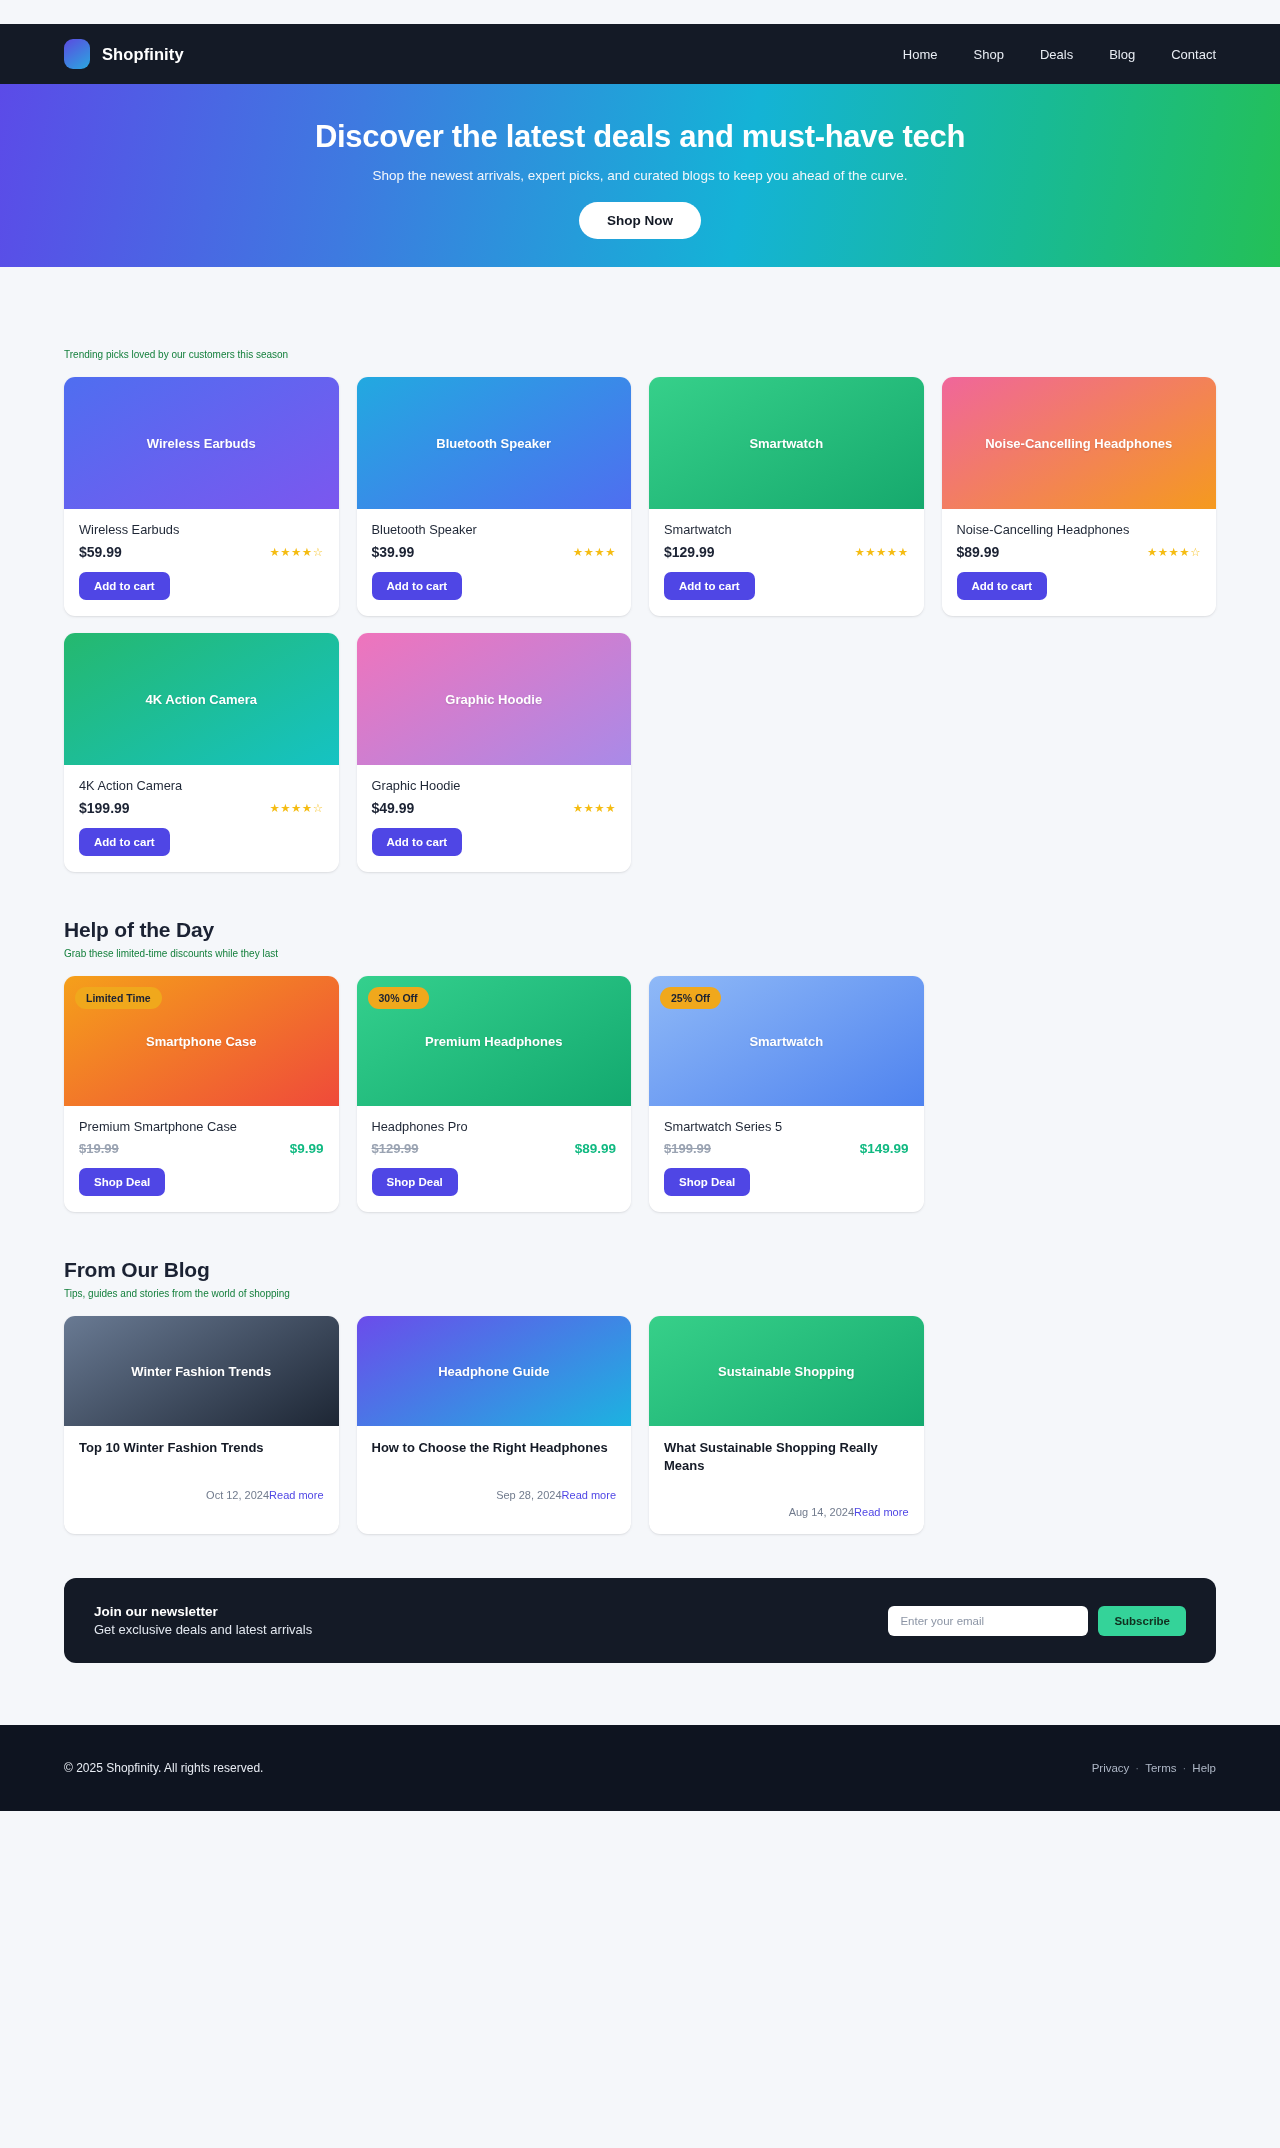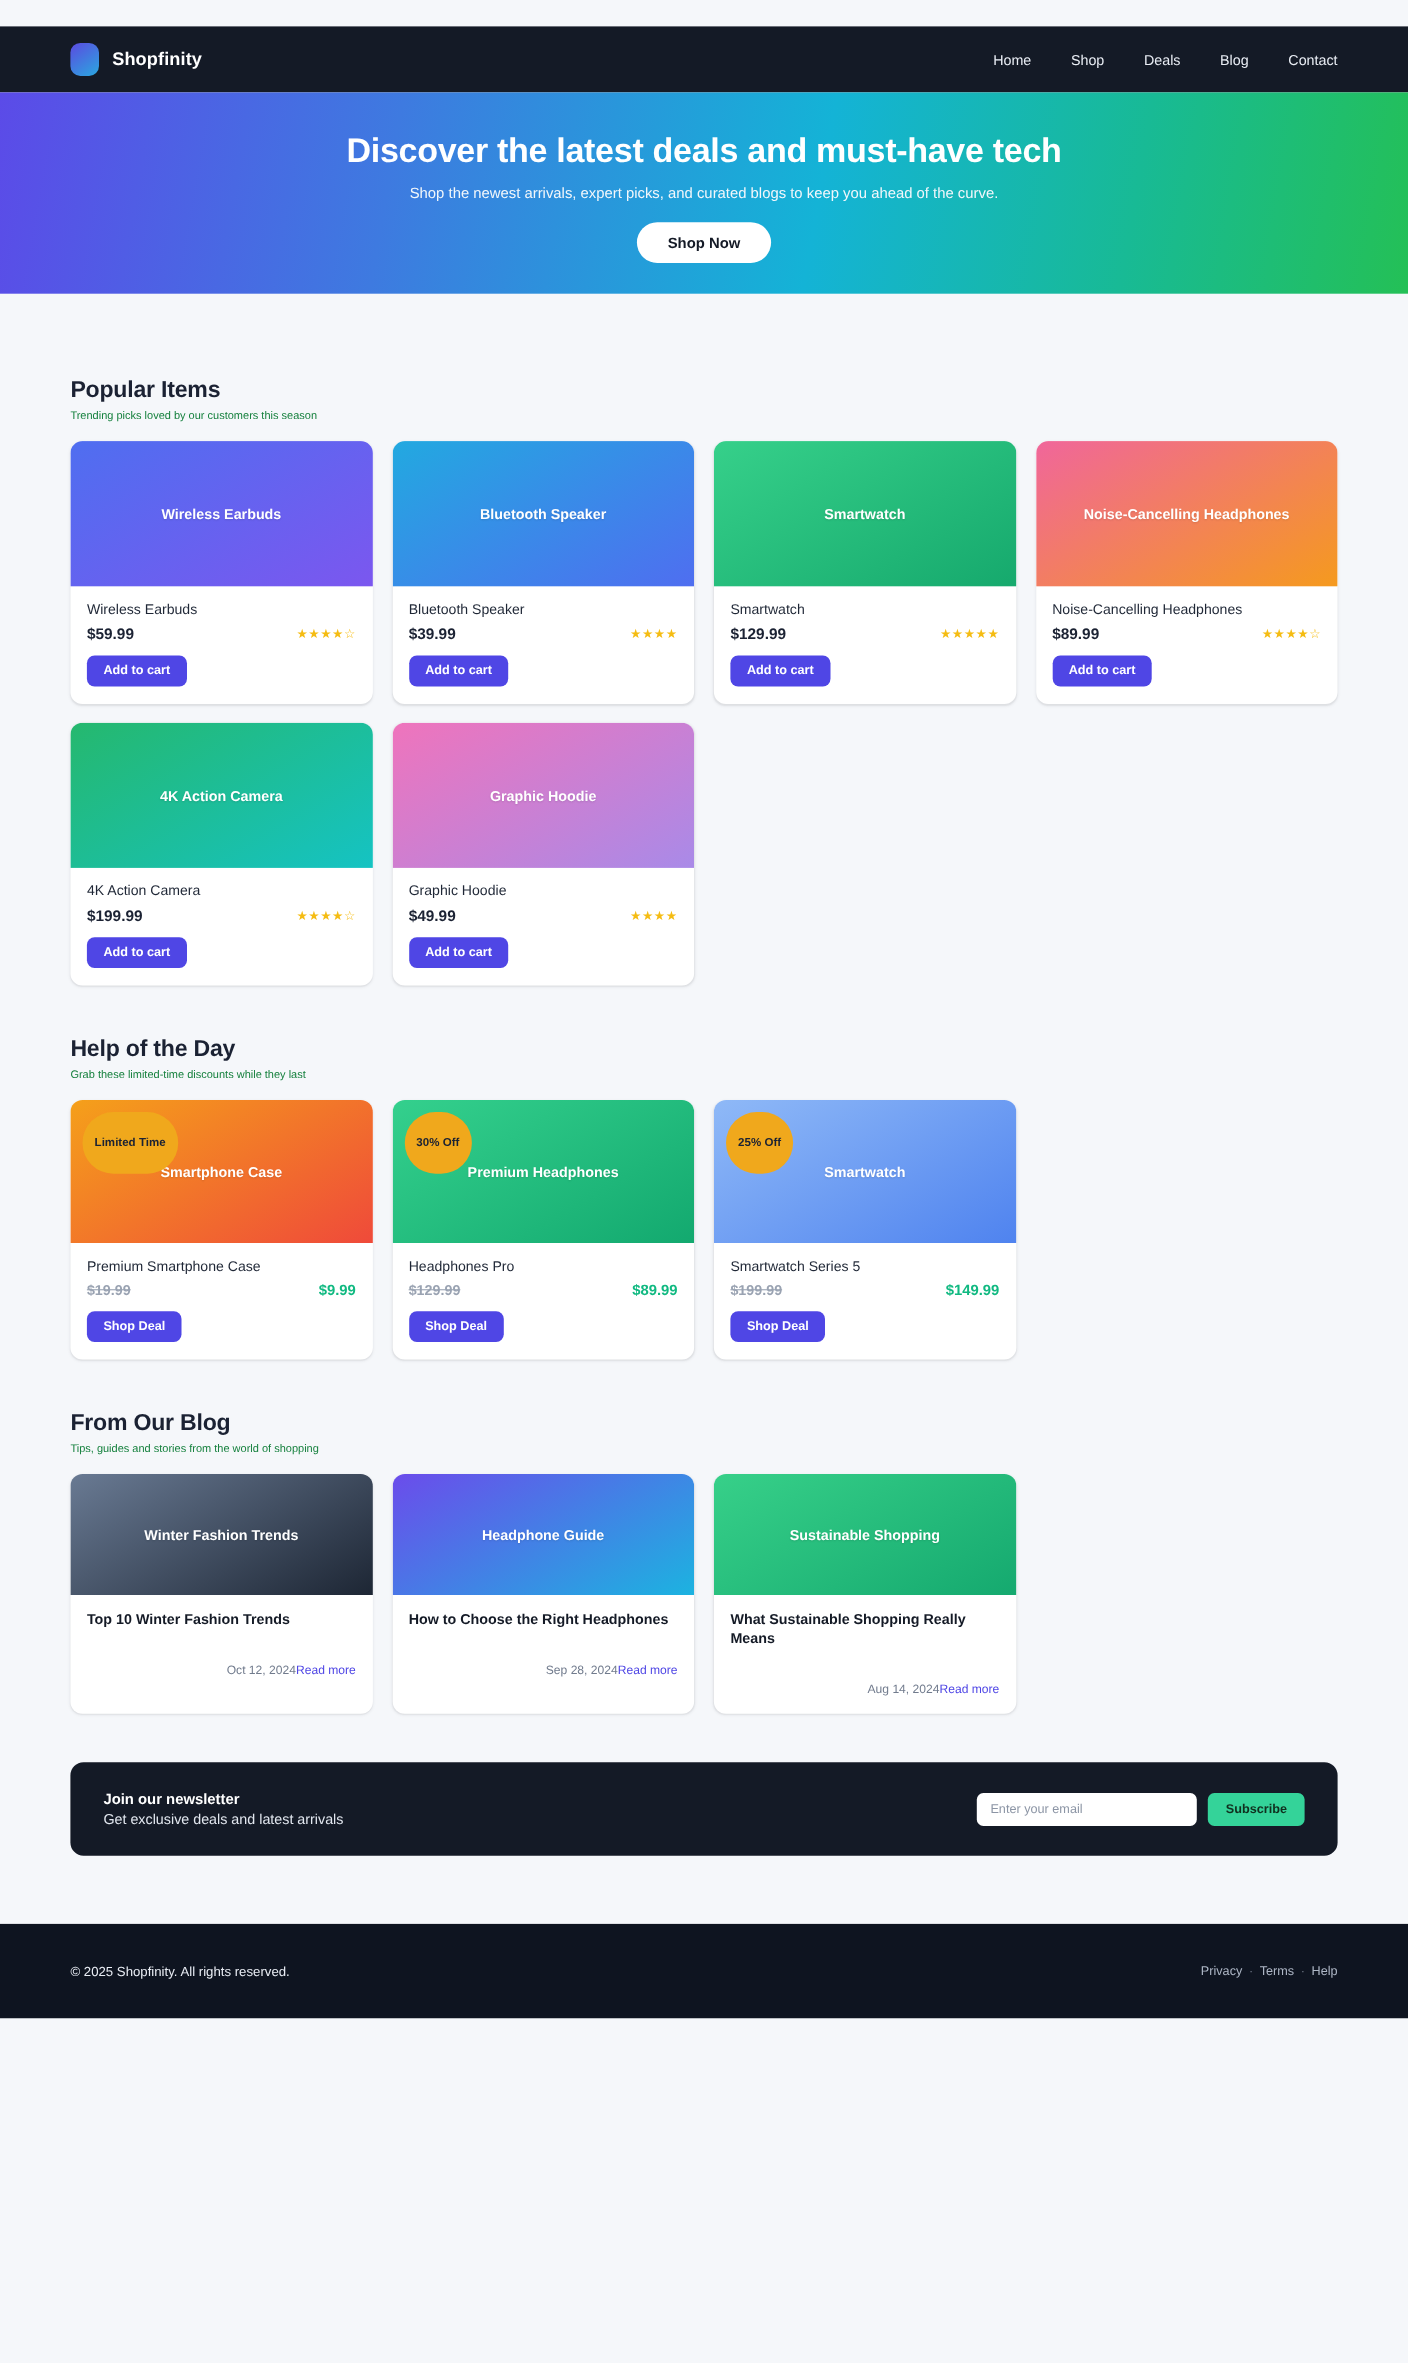--- a/index.html
+++ b/index.html
@@ -167,21 +167,21 @@
     align-items: center;
     justify-content: center;
   }
   .deal-badge {
     position: absolute;
     top: 11px; left: 11px;
     background: #f0a81c;
     color: #1b2233;
     font-size: 10.5px;
     font-weight: bold;
-    padding: 22px 11px;
+    padding: 5px 11px;
     border-radius: 999px;
   }
   .deal-row {
     display: flex;
     align-items: center;
     justify-content: space-between;
     margin-top: 7px;
   }
   .price-old {
     font-size: 13px;
@@ -299,21 +299,20 @@
 
   <div class="hero">
     <div class="hero-title">Discover the latest deals and must-have tech</div>
     <div class="hero-sub">Shop the newest arrivals, expert picks, and curated blogs to keep you ahead of the curve.</div>
     <button class="hero-cta">Shop Now</button>
   </div>
 
   <div class="content">
 
     <div class="pad-top-pop">
-      <div class="section-title">Popular Items</div>
       <div class="section-sub">Trending picks loved by our customers this season</div>
 
       <div class="grid4">
         <div class="card">
           <div class="thumb" style="background: linear-gradient(150deg, rgb(79, 110, 240) 0%, rgb(123, 87, 239) 100%);">
             <div class="thumb-label">Wireless Earbuds</div>
           </div>
           <div class="card-body">
             <div class="prod-name">Wireless Earbuds</div>
             <div class="prod-row">

